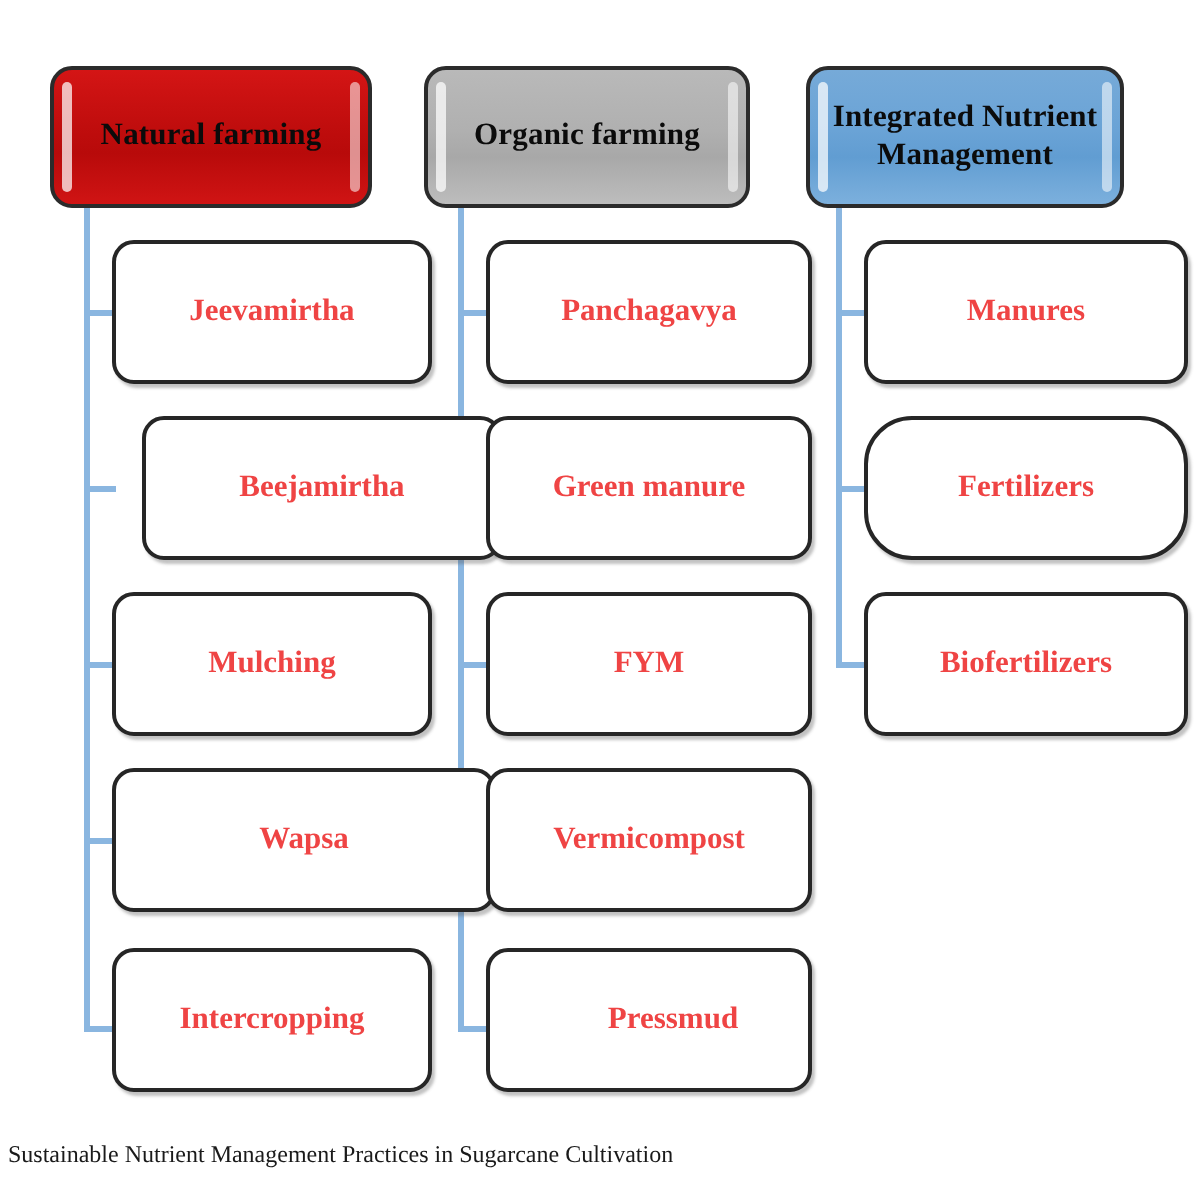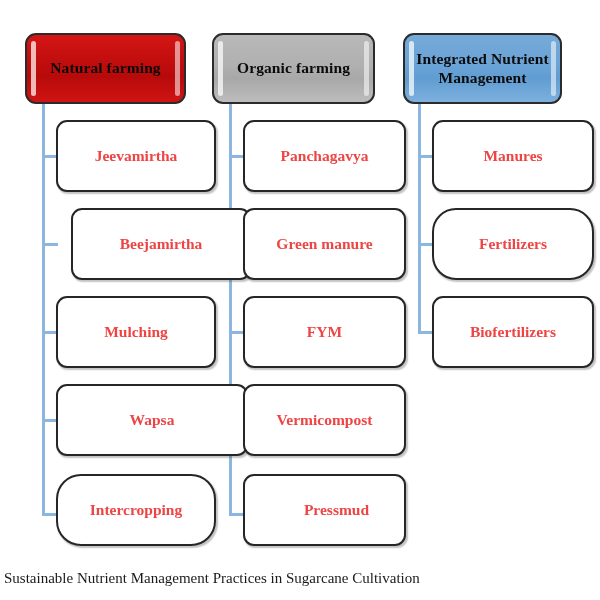--- a/index.html
+++ b/index.html
@@ -111,21 +111,21 @@
     box-shadow: 1.5px 2px 1.5px rgba(80,80,80,0.35);
   }
 
   
   #caption {
     position: absolute;
     left: 4px;
     top: 570px;
     width: 592px;
     font-family: "Liberation Serif", serif;
-    font-size: 15px;
+    font-size: 12px;
     font-weight: normal;
     color: #1a1a1a;
     white-space: nowrap;
   }
 </style>
 </head>
 <body>
 
 <div id="canvas">
 
@@ -146,21 +146,21 @@
   </div>
   <div class="leaf-box" style="left:71px; top:208px; width:180px; height:72px;">
     <span>Beejamirtha</span>
   </div>
   <div class="leaf-box" style="left:56px; top:296px; width:160px; height:72px;">
     <span>Mulching</span>
   </div>
   <div class="leaf-box" style="left:56px; top:384px; width:192px; height:72px;">
     <span>Wapsa</span>
   </div>
-  <div class="leaf-box" style="left:56px; top:474px; width:160px; height:72px;border-radius:25px;">
+  <div class="leaf-box" style="left:56px; top:474px; width:160px; height:72px;">
     <span>Intercropping</span>
   </div>
 
   <div class="header-box header-gray" style="left:212px; top:33px; width:163px; height:71px;">
     <span class="inner-label">Organic farming</span>
   </div>
 
   <div class="trunk" style="left:229px; top:104px; height:412px;"></div>
 
   <div class="stub" style="left:229px; top:155px; width:16px;"></div>

